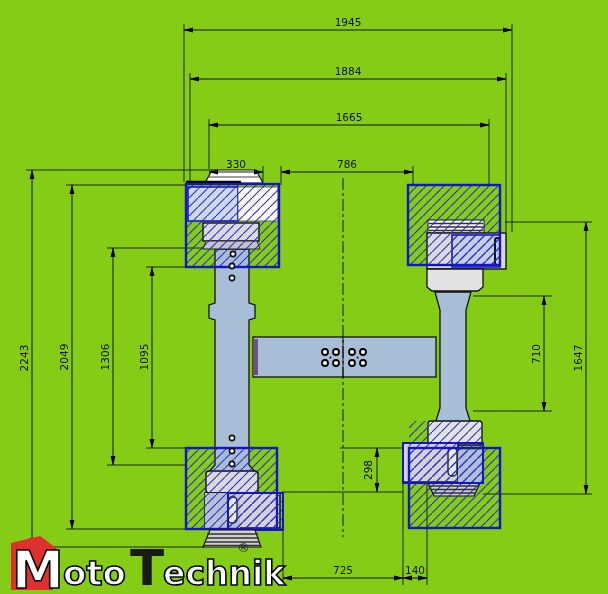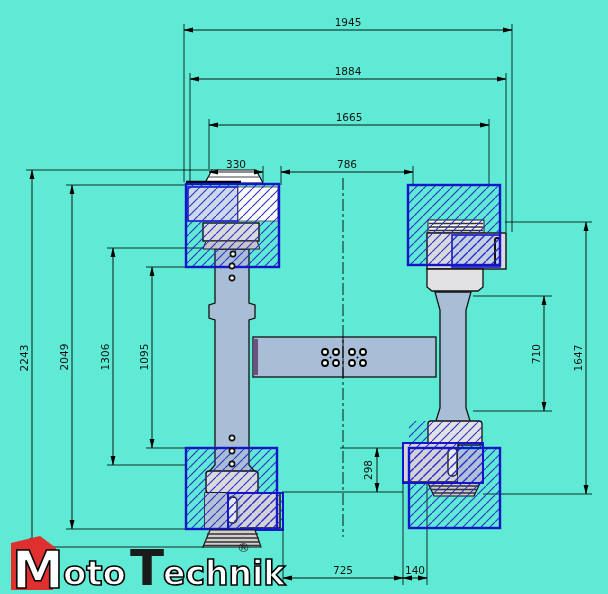--- a/index.html
+++ b/index.html
@@ -1,16 +1,16 @@
 <!DOCTYPE html>
 <html><head>
 <meta charset="utf-8">
 <style>
   html,body{margin:0;padding:0;background:#fff;}
-  #stage{position:relative;width:608px;height:594px;background:#5eead4;overflow:hidden;}
+  #stage{position:relative;width:608px;height:594px;background:#84cc16;overflow:hidden;}
   svg{display:block;font-family:"DejaVu Sans",sans-serif;}
   .ext{stroke:#000;stroke-width:0.8;fill:none;}
   .dim{stroke:#000;stroke-width:0.9;fill:none;}
   .cl{stroke:#000;stroke-width:0.9;fill:none;stroke-dasharray:12 3 3 3;}
   .dtxt{font-size:10.5px;fill:#111;}
   .steel{fill:#a8bdd6;stroke:#111;stroke-width:1.3;}
   .grey{fill:#d9d9de;stroke:#111;stroke-width:1.4;}
   .greyl{fill:#e2e2e5;stroke:#111;stroke-width:1.3;}
   .bluerect{fill:none;stroke:#1414c8;stroke-width:2.4;}
   .bluerect2{fill:none;stroke:#1414c8;stroke-width:2;}

